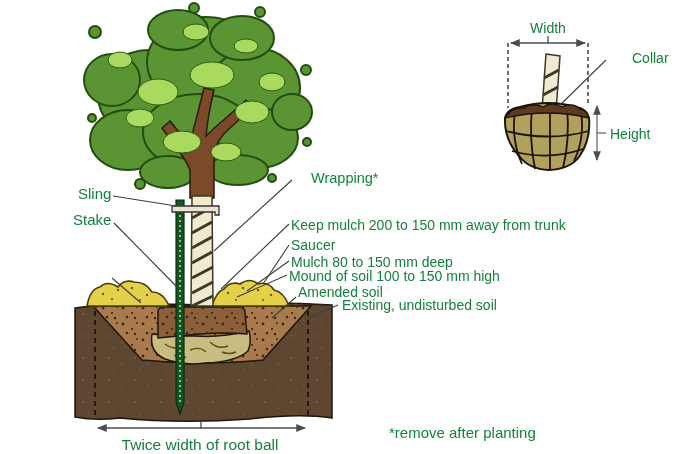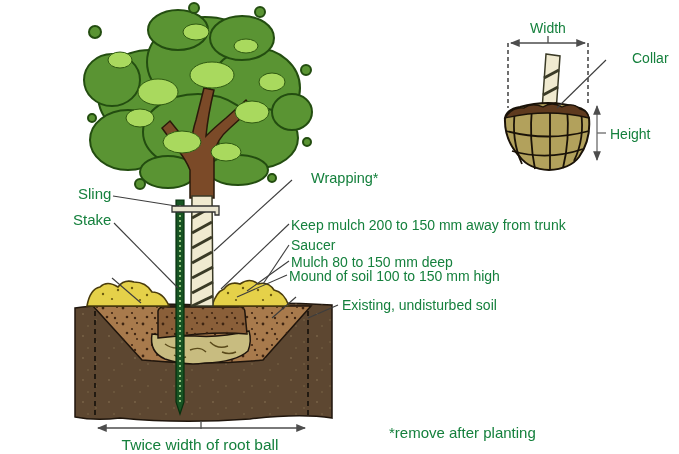--- a/index.html
+++ b/index.html
@@ -228,19 +228,20 @@
     </g>
   </svg>
 
   <div class="label" id="lbl-sling">Sling</div>
   <div class="label" id="lbl-stake">Stake</div>
   <div class="label" id="lbl-wrapping">Wrapping*</div>
   <div class="label" id="lbl-keep-mulch">Keep mulch 200 to 150 mm away from trunk</div>
   <div class="label" id="lbl-saucer">Saucer</div>
   <div class="label" id="lbl-mulch-deep">Mulch 80 to 150 mm deep</div>
   <div class="label" id="lbl-mound">Mound of soil 100 to 150 mm high</div>
+  <div class="label" id="lbl-amended">Amended soil</div>
   <div class="label" id="lbl-existing">Existing, undisturbed soil</div>
   <div class="label" id="lbl-remove-note">*remove after planting</div>
   <div class="label" id="lbl-twice-width">Twice width of root ball</div>
   <div class="label" id="lbl-inset-width">Width</div>
   <div class="label" id="lbl-inset-collar">Collar</div>
   <div class="label" id="lbl-inset-height">Height</div>
 </div>
 
 </body></html>

